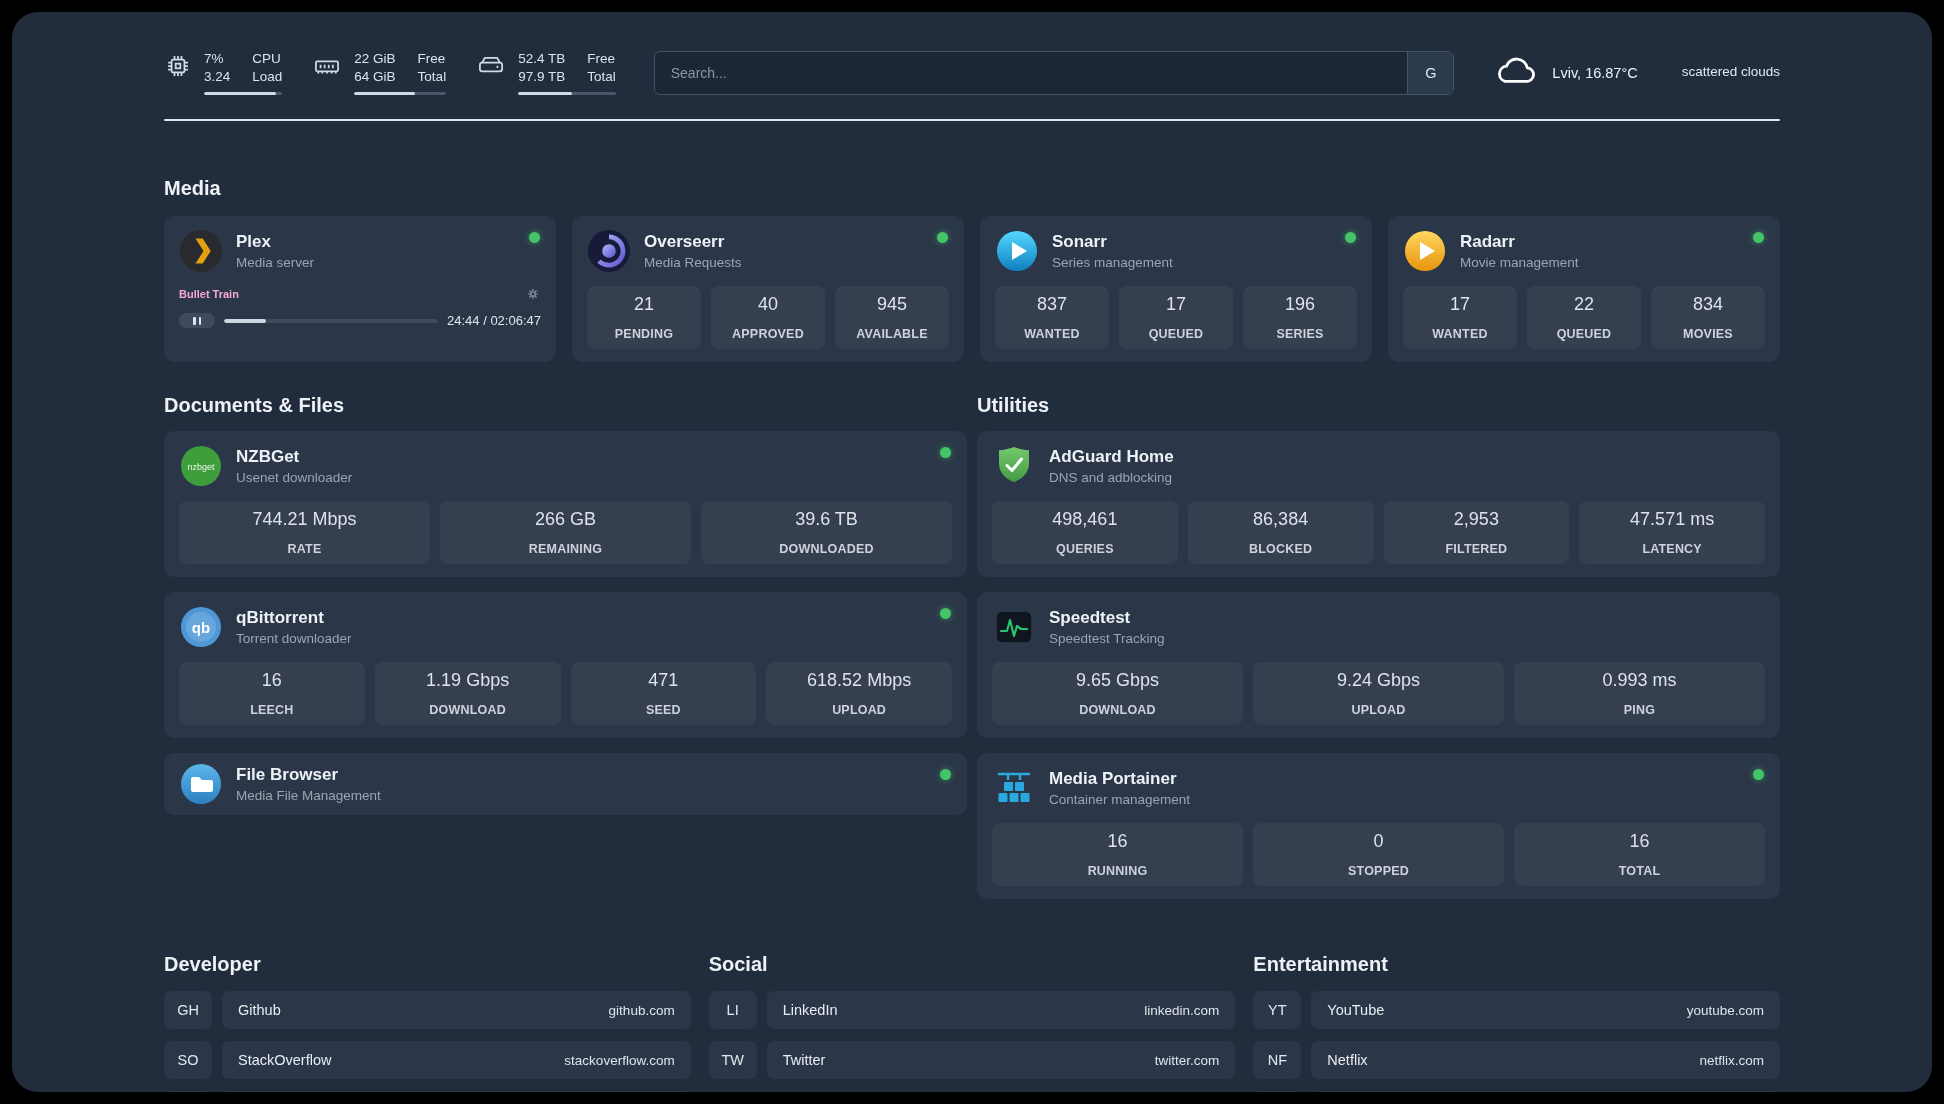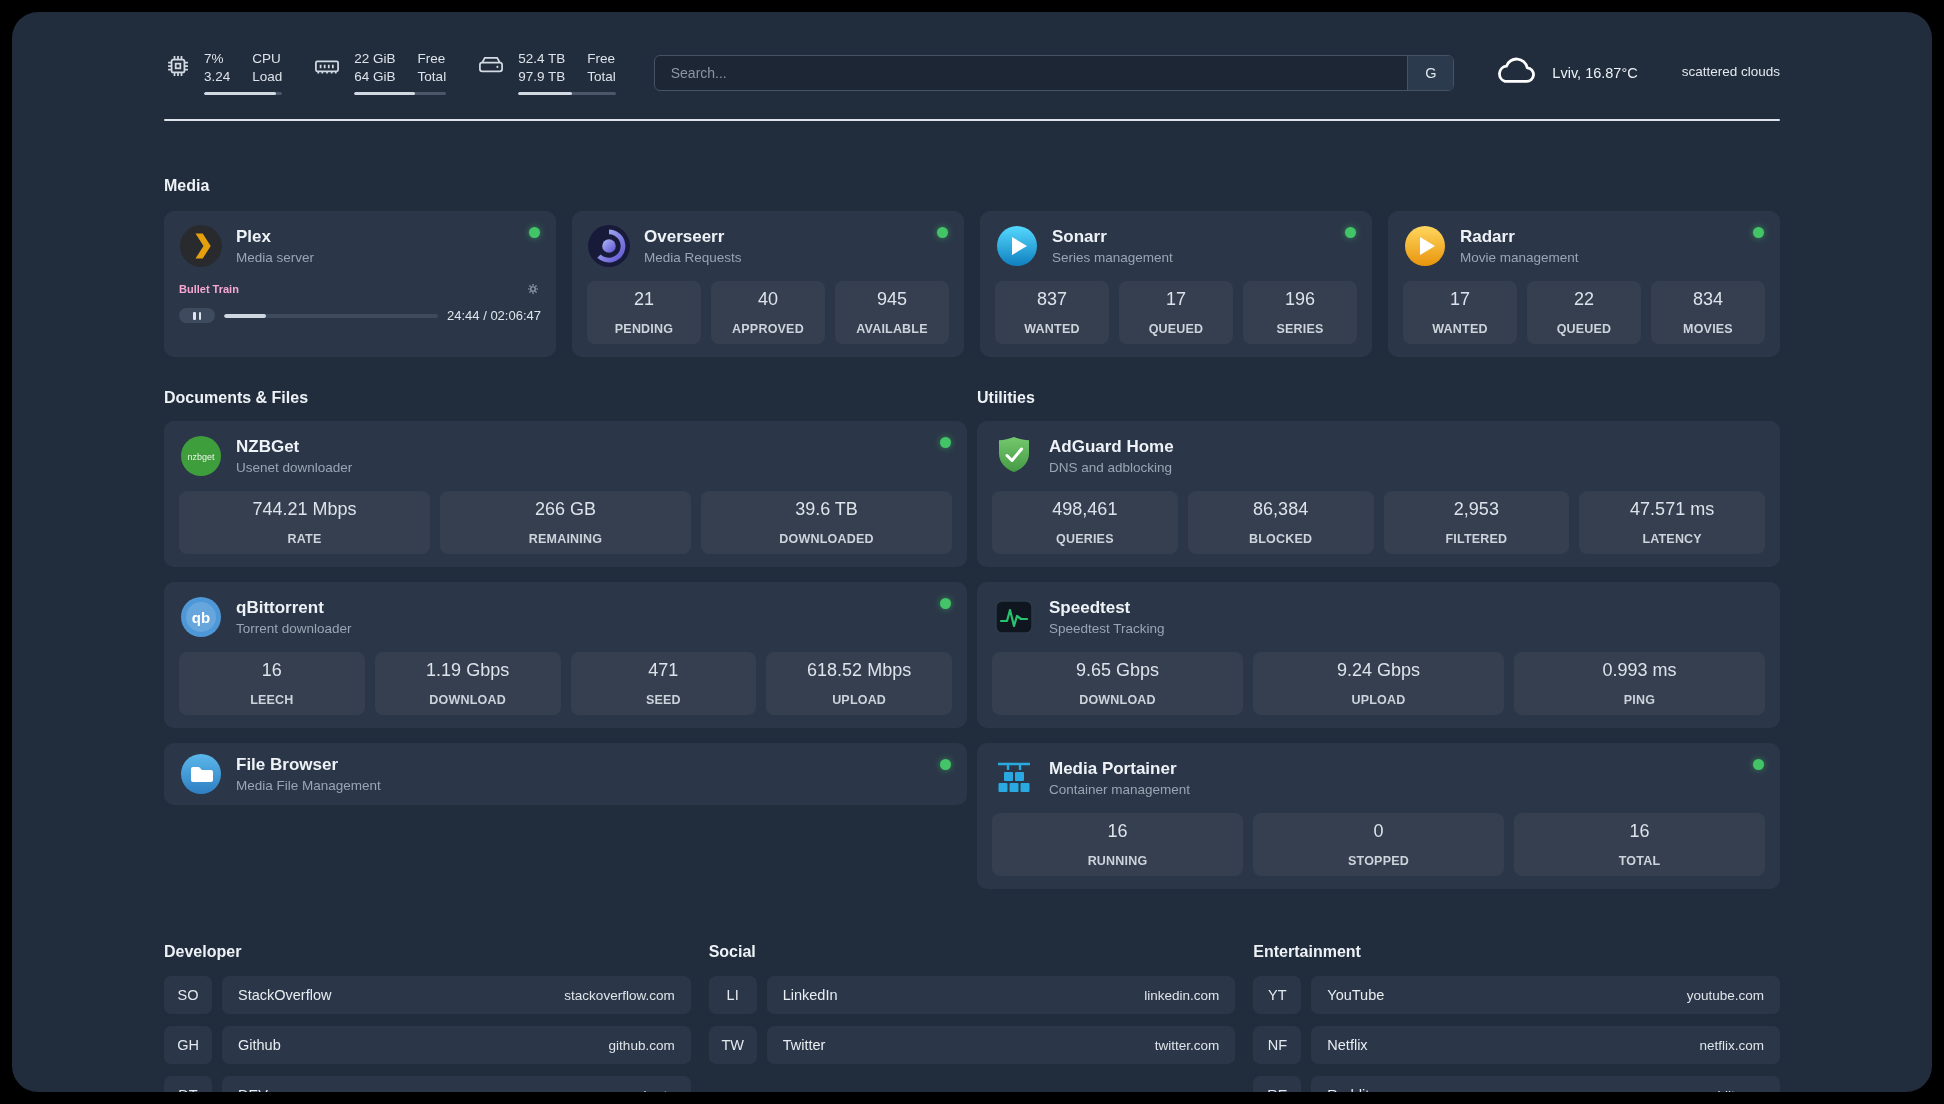--- a/index.html
+++ b/index.html
@@ -11,37 +11,37 @@
 
   
   .topbar { display:flex; align-items:center; gap:30px; padding-top:38px; }
   .sys-group { display:flex; align-items:flex-start; gap:12px; }
   .sys-icon { margin-top:2px; display:flex; }
   .sys-cols { display:flex; gap:22px; }
   .sys-col { display:flex; flex-direction:column; font-size:13.5px; color:#dde3ea; line-height:1.35; }
   .sys-bar { margin-top:6px; height:3px; border-radius:2px; background:#4a5669; overflow:hidden; }
   .sys-bar-fill { height:100%; background:#d2d9e2; border-radius:2px; }
 
-  .search-wrap { flex:1; display:flex; align-items:center; height:36px; background:#1c2635;
+  .search-wrap { flex:1; display:flex; align-items:center; height:44px; background:#1c2635;
                  border:1px solid #465266; border-radius:6px; overflow:hidden; margin:0 8px; }
   .search-input { flex:1; background:transparent; border:none; outline:none; color:#cdd5df;
                   font-size:14px; padding:0 16px; font-family:inherit; }
   .search-input::placeholder { color:#8b96a5; }
   .search-engine { width:46px; height:100%; background:#2c3a4e; border:none; border-left:1px solid #465266;
                    color:#dfe5ec; font-size:14.5px; cursor:pointer; font-family:inherit; }
 
   .weather { display:flex; align-items:center; gap:12px; }
   .weather-text { display:flex; flex-direction:row; line-height:1.4;gap:44px; }
   .weather-loc { font-size:14.5px; color:#eef2f7; }
   .weather-cond { font-size:13.5px; color:#e2e8ef; }
 
   .divider { margin-top:24px; height:2px; background:#dfe4ea; border-radius:1px; }
 
   
-  .section-title { font-size:16px; font-weight:600; color:#eef2f6; }
+  .section-title { font-size:20px; font-weight:600; color:#eef2f6; }
   .media-section { margin-top:56px; }
   .media-grid { display:grid; grid-template-columns:repeat(4,1fr); gap:16px; margin-top:16px; }
 
   .card { position:relative; background:#2b3748; border-radius:10px; padding:13px 15px; }
   .card-slim { padding:9px 15px; }
   .card-head { display:flex; align-items:center; gap:13px; }
   .app-icon { width:44px; height:44px; flex:0 0 auto; display:flex; align-items:center; justify-content:center; }
   .app-name { font-size:17px; font-weight:700; color:#eef2f7; }
   .app-desc { font-size:13.5px; color:#9aa5b3; margin-top:3px; }
   .status-dot { position:absolute; top:16px; right:16px; width:11px; height:11px; border-radius:50%;
@@ -540,31 +540,31 @@
         </div>
       </div>
     </div>
 
     <div class="bottom-grid">
 
       <div class="bcol">
         <div class="section-title">Developer</div>
         <div class="bm-rows">
           <div class="bm-row">
+            <div class="bm-abbr">GH</div>
+            <div class="bm-pill">
+              <span class="bm-name">Github</span>
+              <span class="bm-url">github.com</span>
+            </div>
+          </div>
+          <div class="bm-row">
             <div class="bm-abbr">SO</div>
             <div class="bm-pill">
               <span class="bm-name">StackOverflow</span>
               <span class="bm-url">stackoverflow.com</span>
-            </div>
-          </div>
-          <div class="bm-row">
-            <div class="bm-abbr">GH</div>
-            <div class="bm-pill">
-              <span class="bm-name">Github</span>
-              <span class="bm-url">github.com</span>
             </div>
           </div>
           <div class="bm-row">
             <div class="bm-abbr">DT</div>
             <div class="bm-pill">
               <span class="bm-name">DEV</span>
               <span class="bm-url">dev.to</span>
             </div>
           </div>
         </div>

